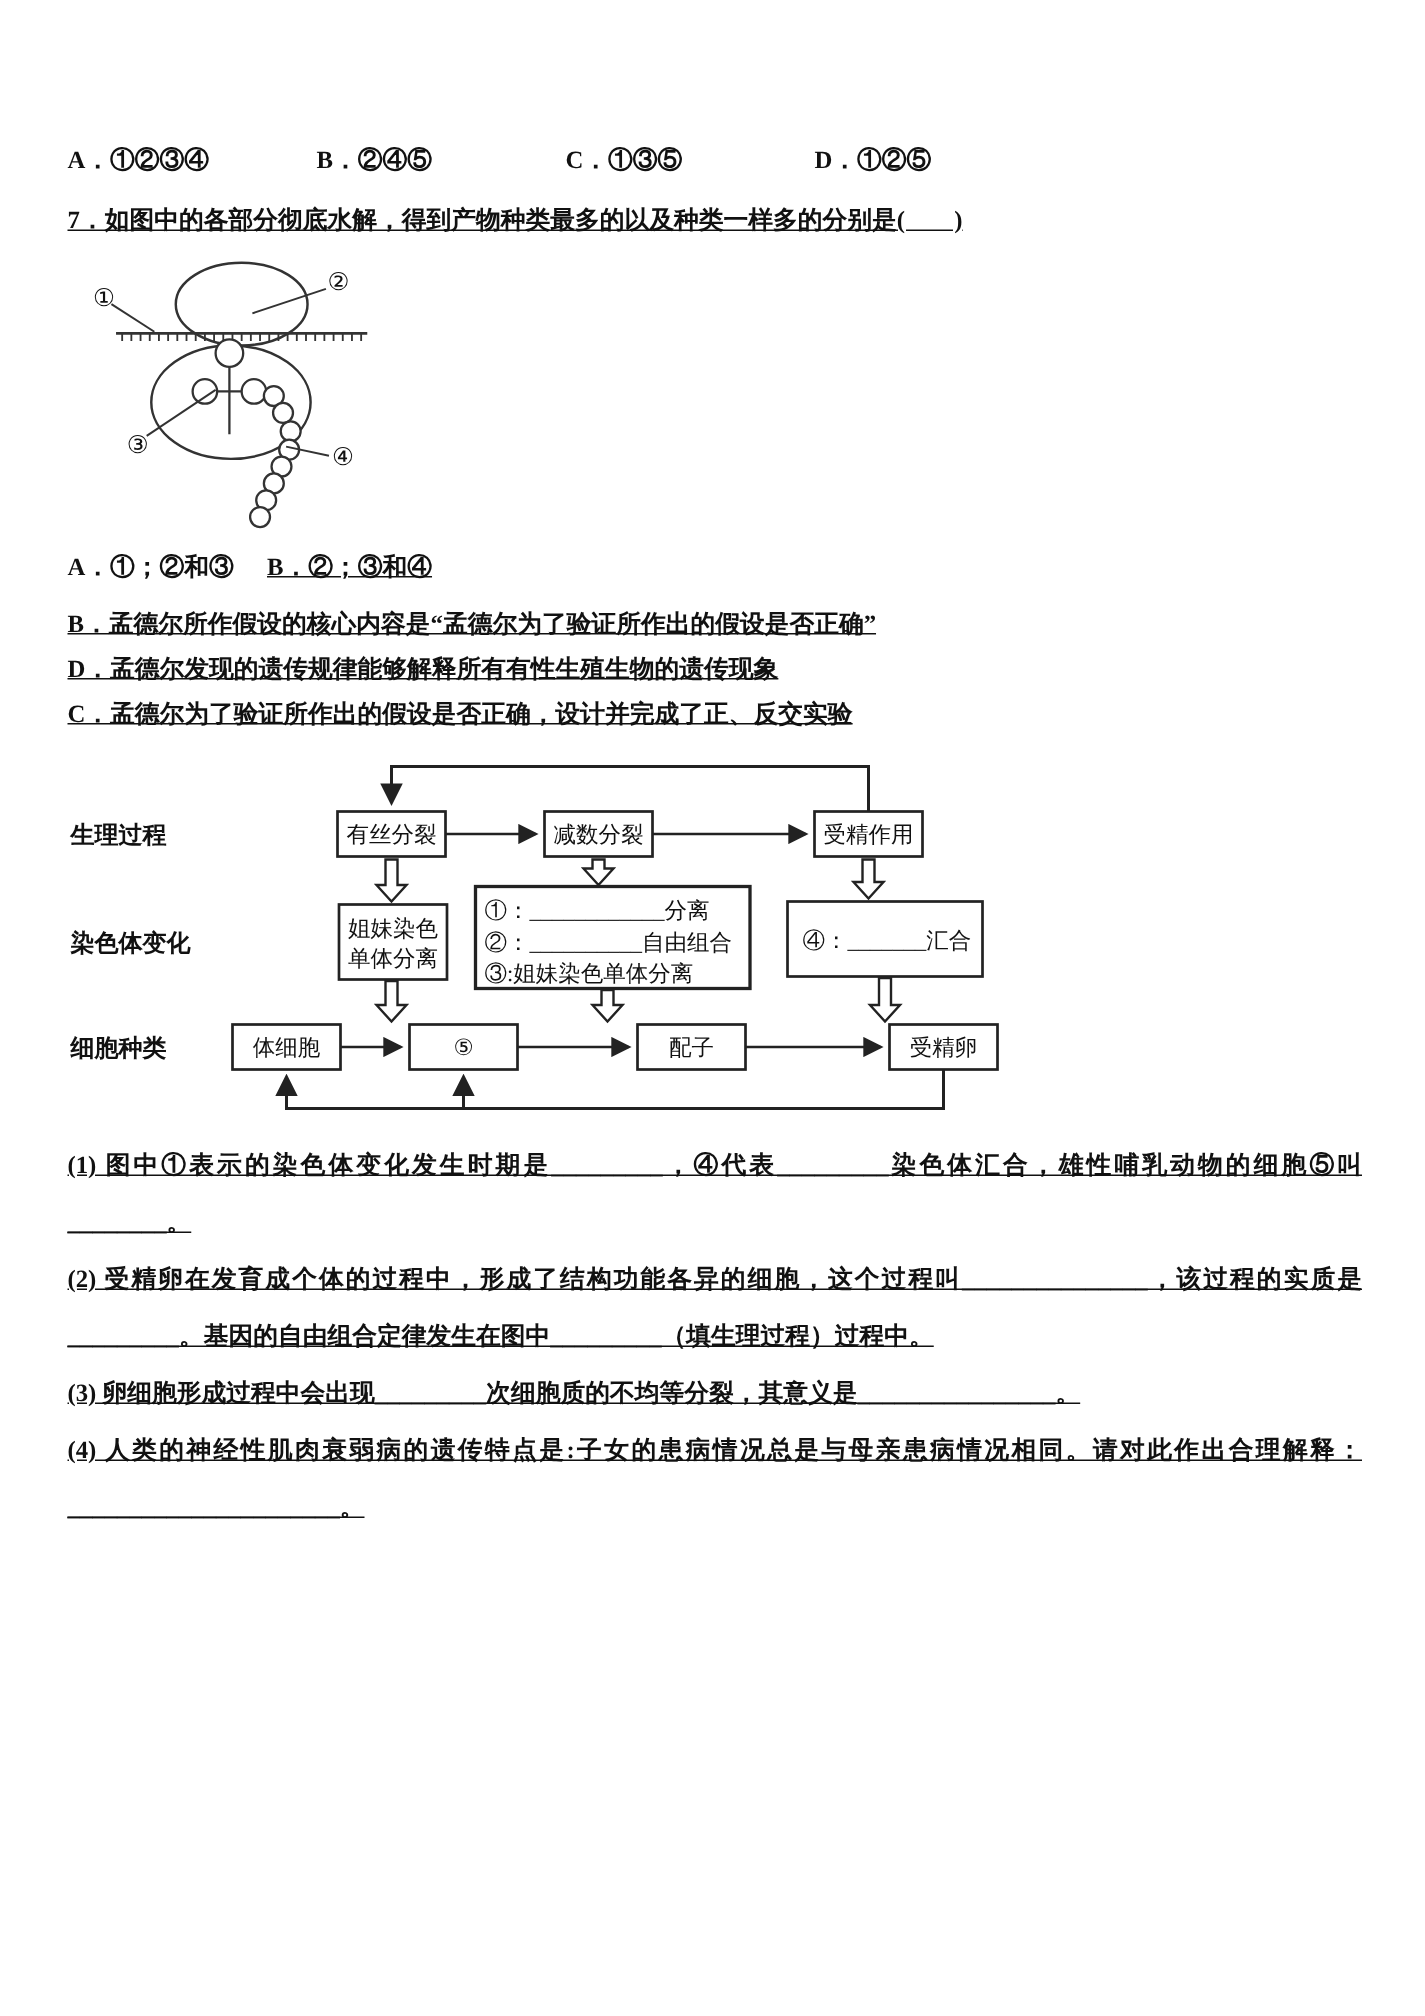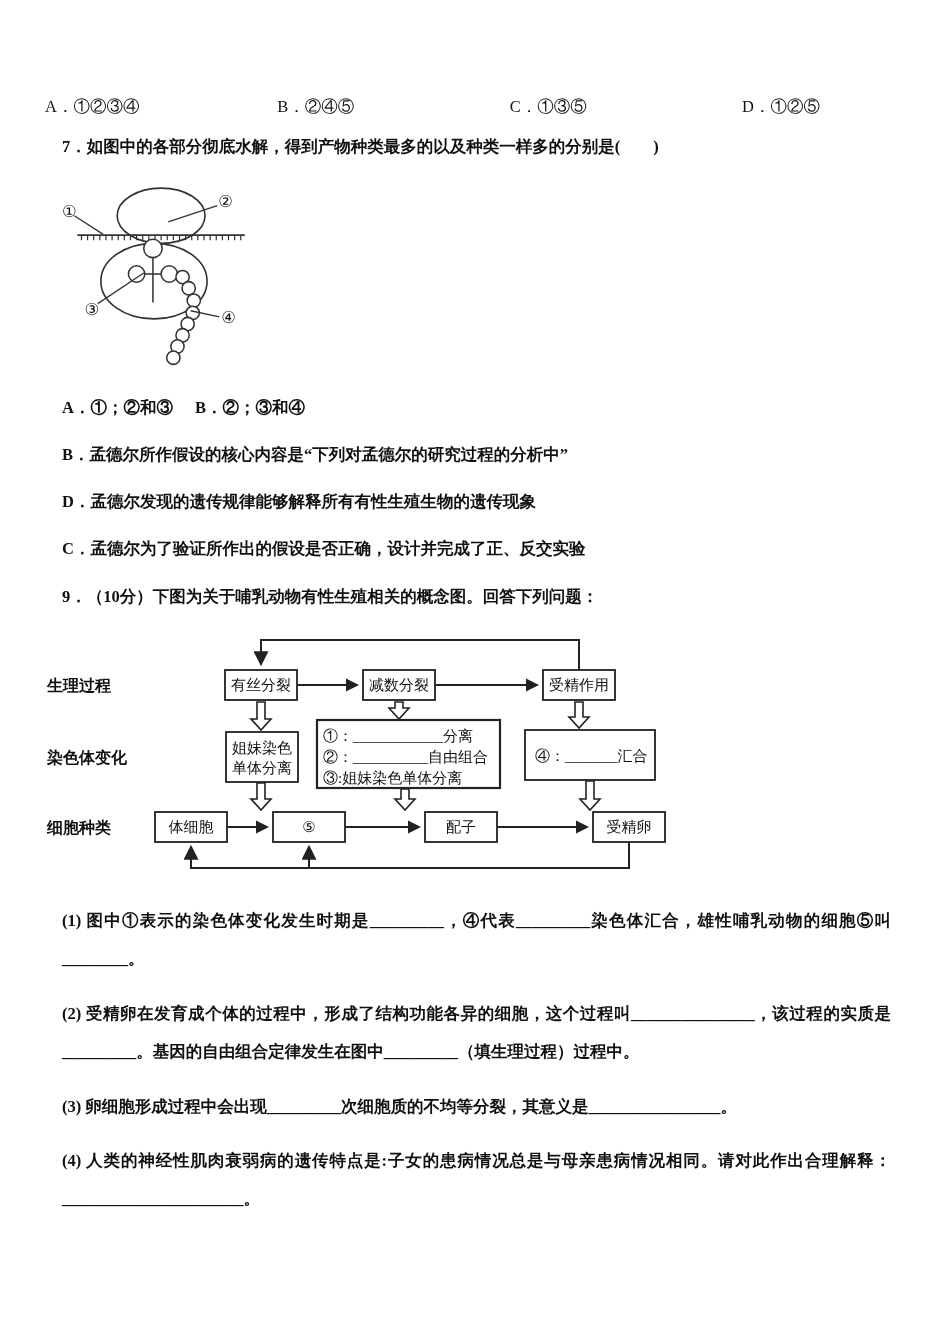--- a/index.html
+++ b/index.html
@@ -7,24 +7,24 @@
   body {
     width: 950px;
     height: 1344px;
     overflow: hidden;
     background: #ffffff;
     color: #111111;
     font-family: "Liberation Serif", "DejaVu Serif", serif;
     font-size: 16.5px;
   }
   .page { padding: 96px 42px 0 45px; }
-  p { margin: 17px; }
+  p { margin: 0; text-decoration: underline; }
 
   
-  .choice-row { display: flex; font-weight: normal; justify-content: space-between; }
+  .choice-row { display: flex; font-weight: bold; }
   .choice-row span { width: 166px; flex: 0 0 auto; }
 
   .stem { margin-top: 13px; line-height: 1.9; font-weight: bold; }
   .para { line-height: 2.3; font-weight: bold; text-align: justify; }
 
   .fig7-wrap { margin: 4px 0 0 8px; }
 
   .opt-line { line-height: 1.82; font-weight: bold; }
   .opt-line .first { display: inline-block; width: 133px; }
 
@@ -98,27 +98,26 @@
       <text class="figlab" x="30" y="133">③</text>
       <text class="figlab" x="164" y="141">④</text>
     </svg>
   </div>
 
   <p class="opt-line">
     <span class="first">A．①；②和③</span><span>B．②；③和④</span>
   </p>
 
   <div class="q8-block">
-    <p class="q8-opt">B．孟德尔所作假设的核心内容是“下列对孟德尔的研究过程的分析中”</p>
+    <p class="q8-opt">B．孟德尔所作假设的核心内容是“孟德尔为了验证所作出的假设是否正确”</p>
     <p class="q8-opt">D．孟德尔发现的遗传规律能够解释所有有性生殖生物的遗传现象</p>
     <p class="q8-opt">C．孟德尔为了验证所作出的假设是否正确，设计并完成了正、反交实验</p>
   </div>
 
 
-  <p class="stem" style="margin-top:6px;">9．（10分）下图为关于哺乳动物有性生殖相关的概念图。回答下列问题：</p>
 
   <div class="diagram-wrap">
     <svg width="660" height="250" viewBox="0 0 660 250">
       <defs>
         <marker id="arr" viewBox="0 0 10 10" refX="8.5" refY="5" markerWidth="7.5" markerHeight="7.5" orient="auto-start-reverse">
           <path d="M0,0L10,5L0,10z" fill="#222"></path>
         </marker>
       </defs>
 
       <text class="rowlab" x="2" y="61">生理过程</text>

